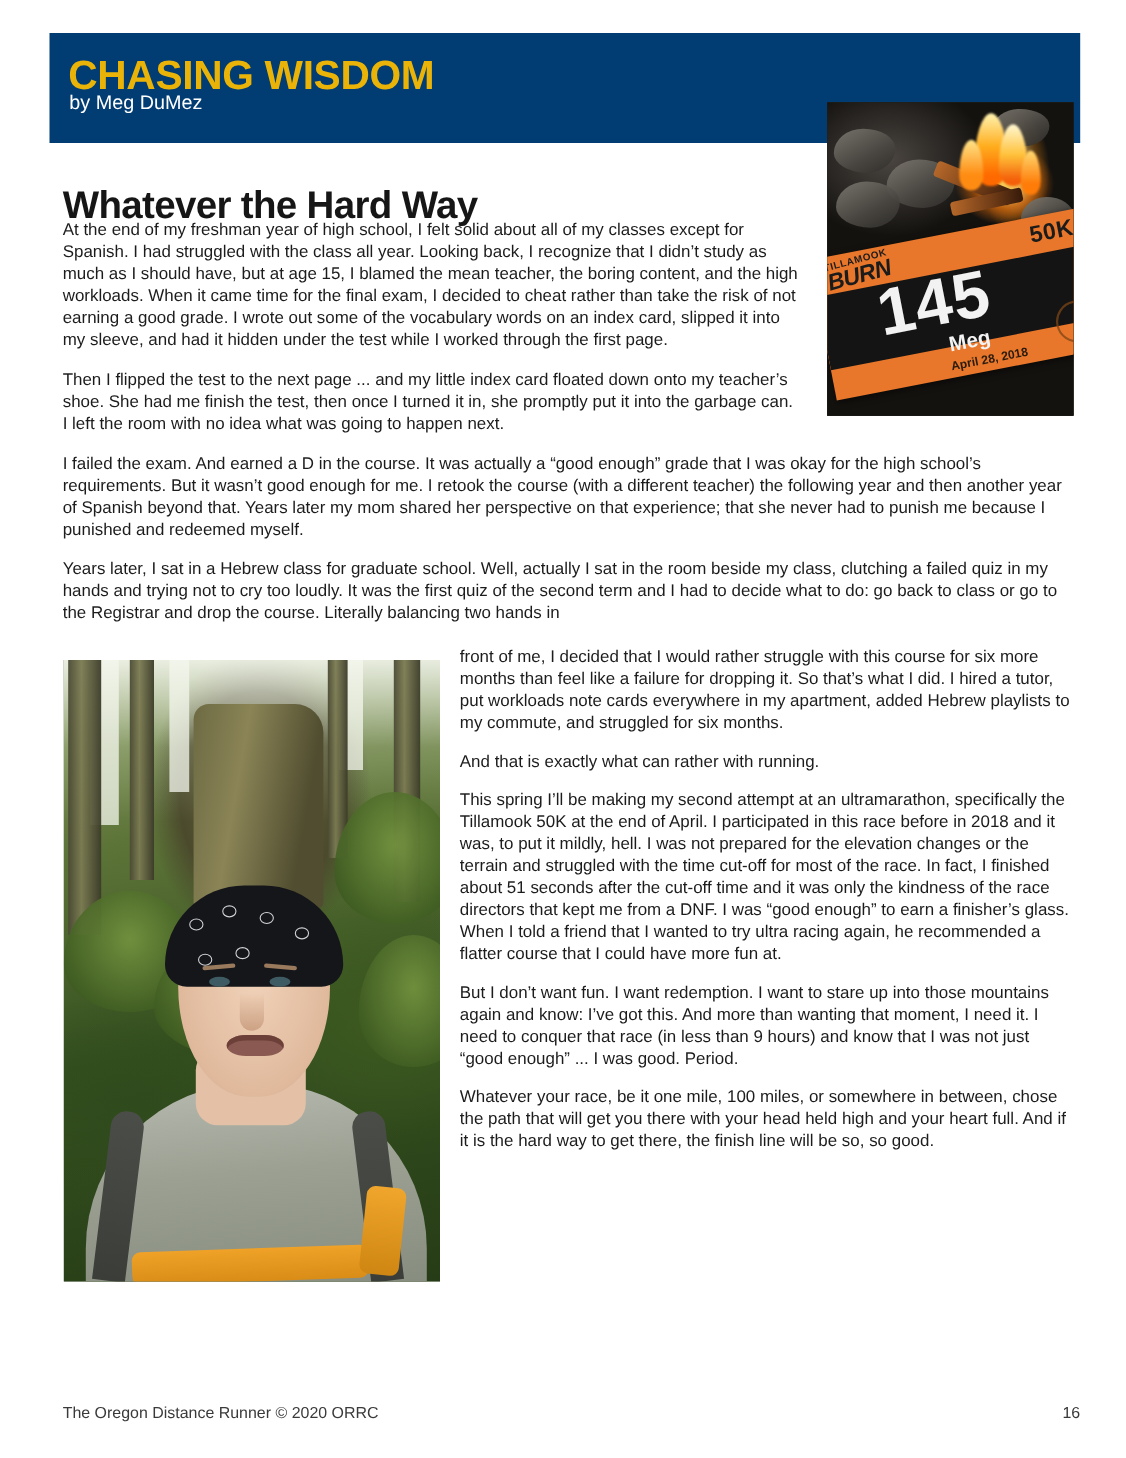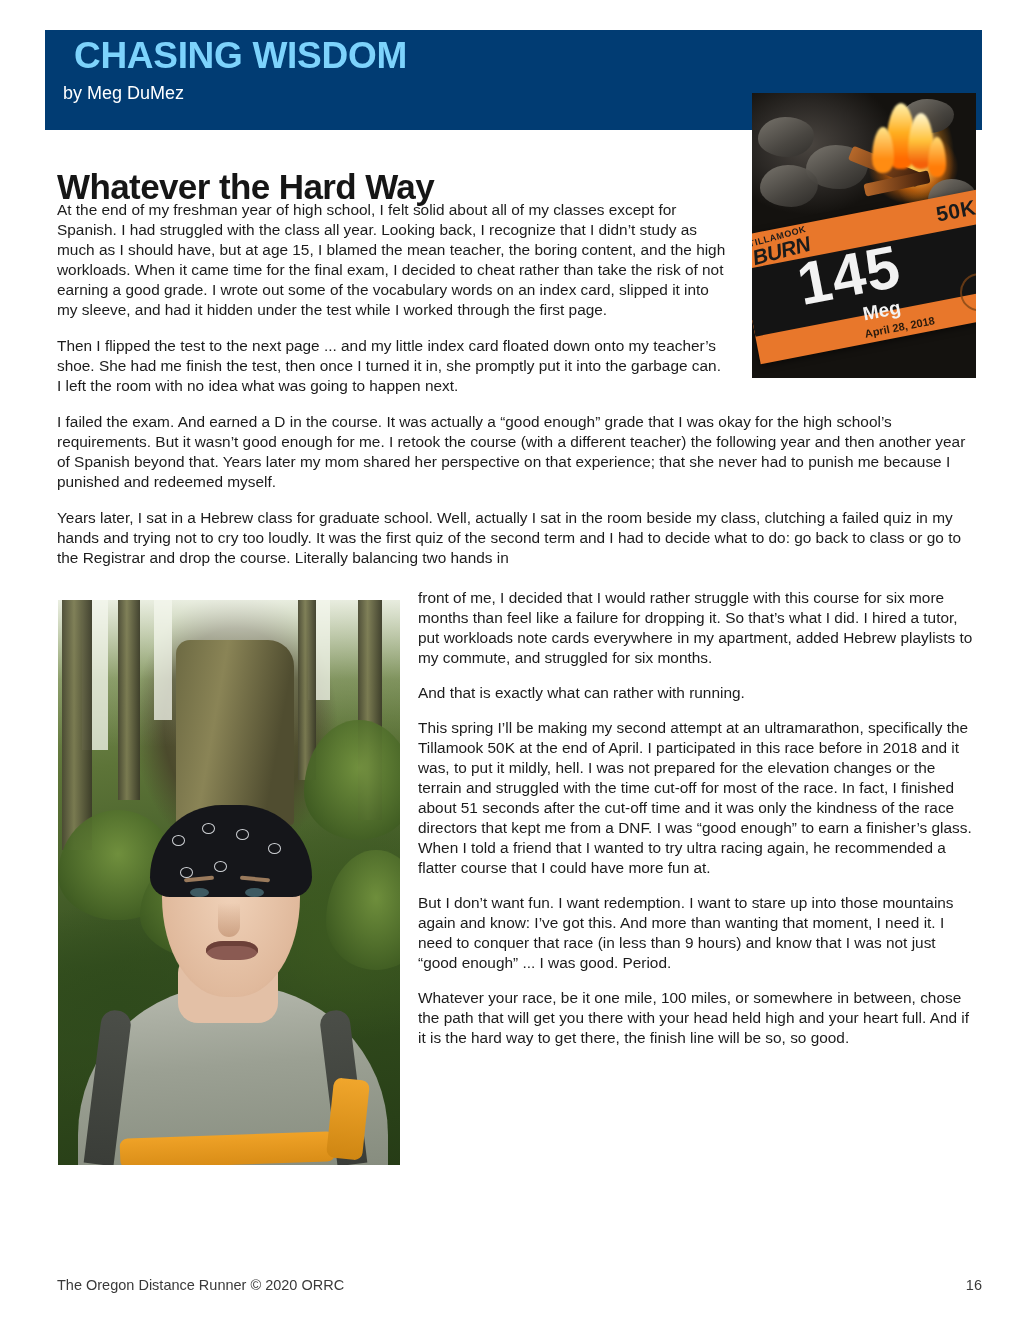--- a/index.html
+++ b/index.html
@@ -22,28 +22,27 @@
     left: 45px;
     top: 30px;
     width: 937px;
     height: 100px;
     background: #013c73;
     z-index: 1;
   }
   #masthead-title {
     position: absolute;
     left: 17px;
-    top: 7px;
+    top: 20px;
     font-size: 37px;
     font-weight: bold;
-    color: #7dd3fc;
+    color: #eab308;
     letter-spacing: -0.3px;
     line-height: 1.0;
     white-space: nowrap;
-    margin-left: 12px;
   }
   #masthead-byline {
     position: absolute;
     left: 18px;
     top: 54px;
     font-size: 18px;
     color: #ffffff;
     line-height: 1.0;
     white-space: nowrap;
   }

